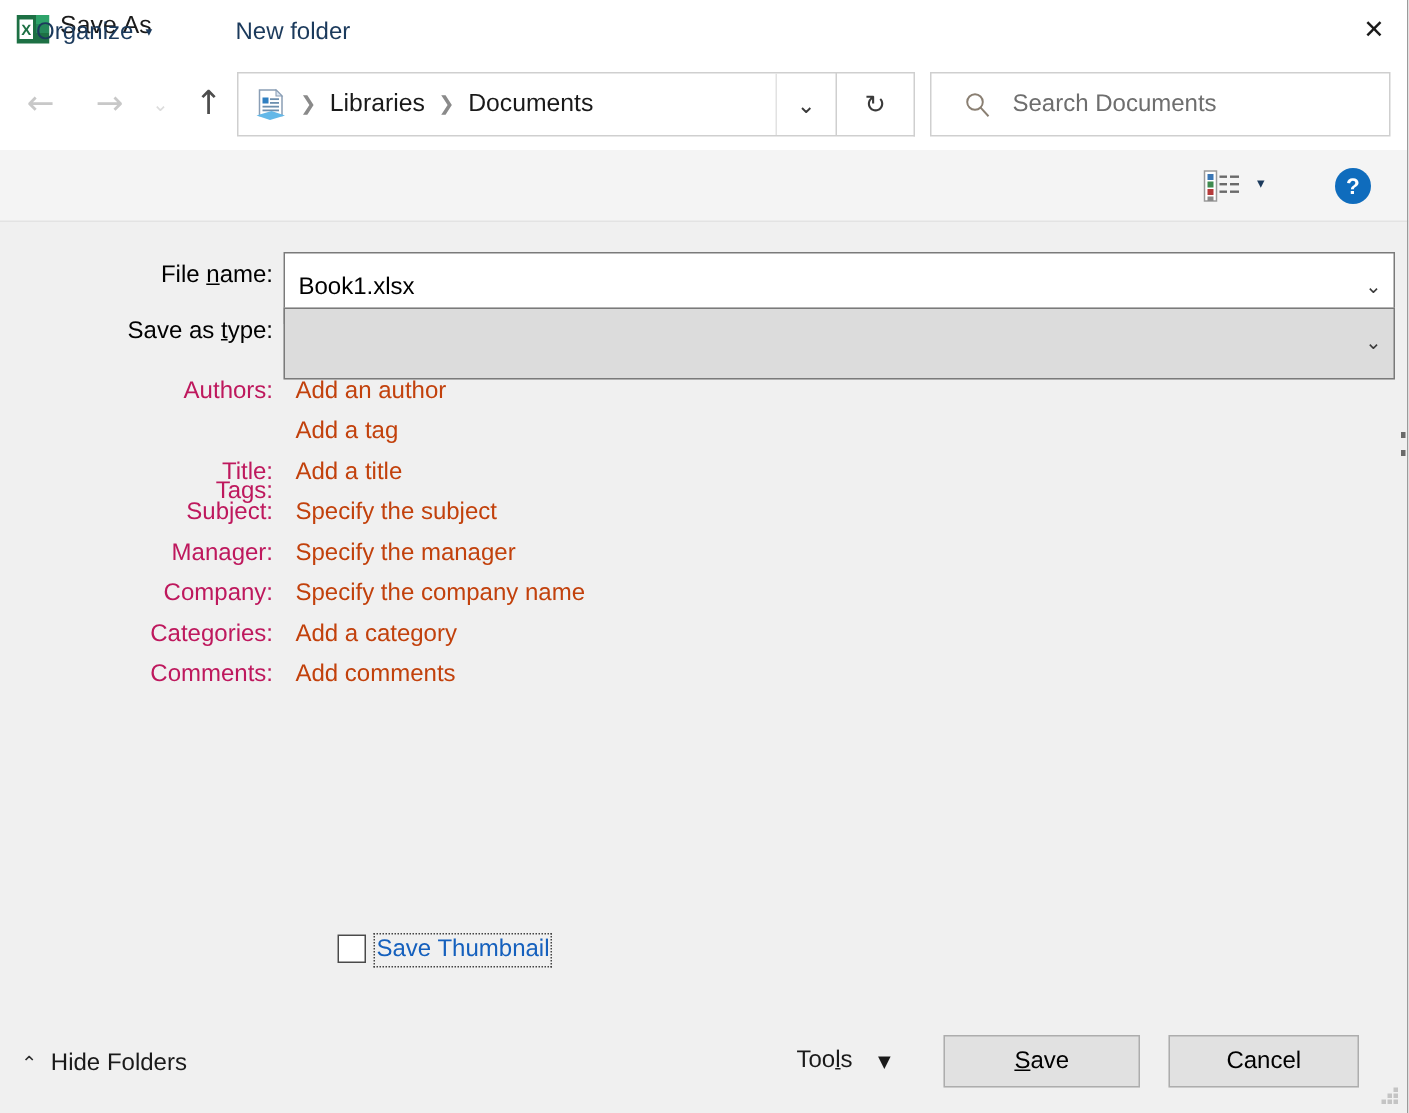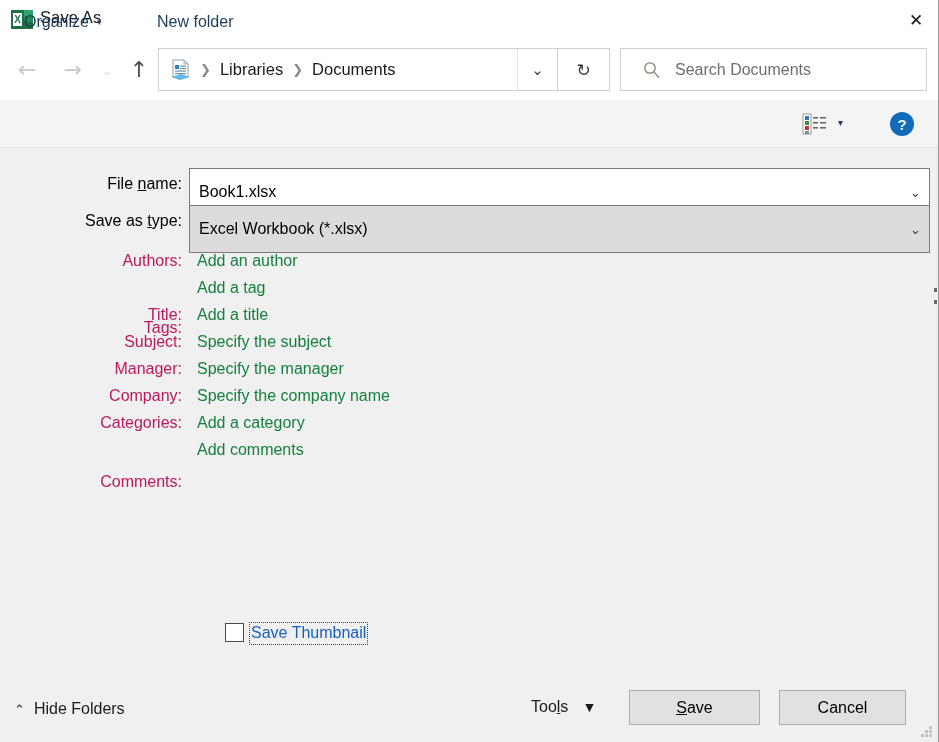--- a/index.html
+++ b/index.html
@@ -253,21 +253,21 @@
     font-family: "DejaVu Sans", sans-serif;
     font-size: 13px;
     color: #3a3a3a;
     line-height: 1;
   }
 
   .meta-link {
     position: absolute;
     left: 197px;
     font-size: 16px;
-    color: #15803d;
+    color: #c2410c;
     cursor: default;
     white-space: nowrap;
   }
 
   
   .thumb-box {
     position: absolute;
     left: 225px; top: 623px;
     width: 19px; height: 19px;
     border: 1px solid #4a4a4a;
@@ -466,21 +466,20 @@
 <div class="formarea"></div>
 
 <div class="lbl-col lbl-strong" style="left:32px; top:175px;"><span>File </span><u>n</u><span>ame:</span></div>
 <div class="combo combo-white" style="top:168px;">
   <span class="combo-val">Book1.xlsx</span>
   <span class="combo-arrow">⌄</span>
 </div>
 
 <div class="lbl-col lbl-strong" style="left:32px; top:212px;"><span>Save as </span><u>t</u><span>ype:</span></div>
 <div class="combo combo-grey" style="top:205px;">
-  <span class="combo-val">Excel Workbook (*.xlsx)</span>
   <span class="combo-arrow">⌄</span>
 </div>
 
 <div class="lbl-col lbl-meta" style="left:32px; top:252px;">Authors:</div>
 <div class="meta-link" style="top:252px;">Add an author</div>
 
 <div class="lbl-col lbl-meta" style="left:32px; top:279px;margin-top:40px;">Tags:</div>
 <div class="meta-link" style="top:279px;">Add a tag</div>
 
 <div class="lbl-col lbl-meta" style="left:32px; top:306px;">Title:</div>
@@ -491,21 +490,21 @@
 
 <div class="lbl-col lbl-meta" style="left:32px; top:360px;">Manager:</div>
 <div class="meta-link" style="top:360px;">Specify the manager</div>
 
 <div class="lbl-col lbl-meta" style="left:32px; top:387px;">Company:</div>
 <div class="meta-link" style="top:387px;">Specify the company name</div>
 
 <div class="lbl-col lbl-meta" style="left:32px; top:414px;">Categories:</div>
 <div class="meta-link" style="top:414px;">Add a category</div>
 
-<div class="lbl-col lbl-meta" style="left:32px; top:441px;margin-top:32px;">Comments:</div>
+<div class="lbl-col lbl-meta" style="left:32px; top:441px;">Comments:</div>
 <div class="meta-link" style="top:441px;text-align:right;">Add comments</div>
 
 <div class="thumb-box"></div>
 <div class="thumb-label">Save Thumbnail</div>
 
 <div class="footer"></div>
 
 <div class="hide-folders">
   <span class="hf-caret">⌃</span>
   <span class="hf-text">Hide Folders</span>

